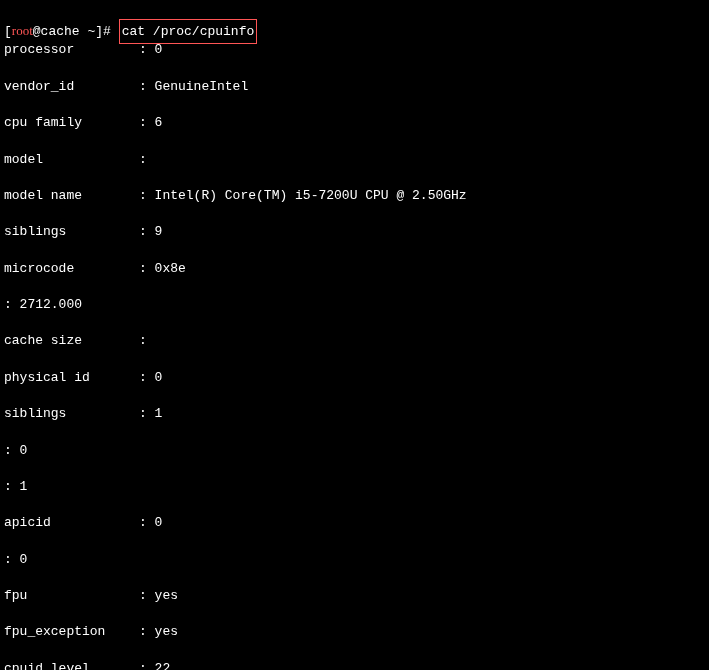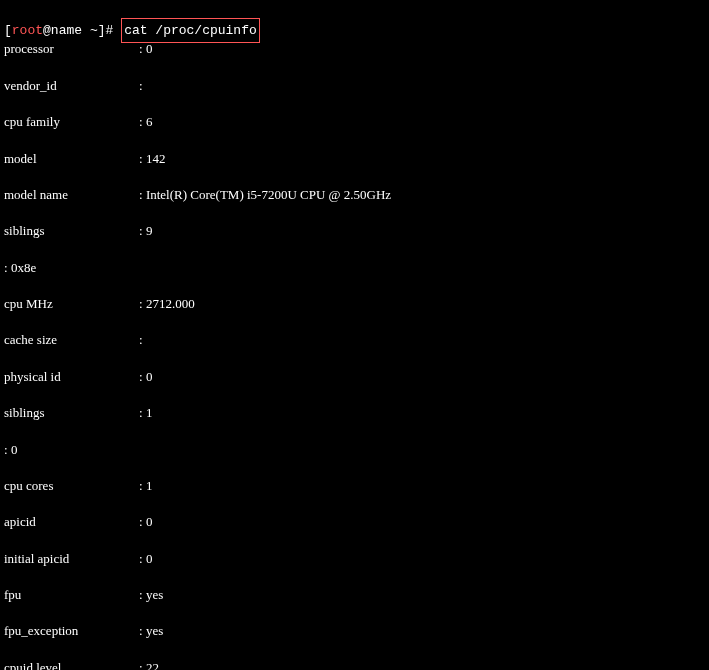--- a/index.html
+++ b/index.html
@@ -25,58 +25,57 @@
     .prompt-user { color: #ff5555; }
     .prompt-host { color: #fff; }
     .prompt-tilde { color: #fff; }
     .prompt-hash { color: #fff; }
     .cmd { color: #fff; }
     .red-box {
       border: 1px solid #ff5555;
       padding: 4px 2px;
       display: inline;
     }
-    .red-text { color: #ff5555; }
+    .red-text { color: #ff5555; font-family: Liberation Serif, serif; }
     .kv-line {
       display: flex;
-      font-family: Liberation Serif, serif;
     }
     .kv-key {
       min-width: 135px;
       white-space: pre;
     }
     .kv-sep {
       white-space: pre;
     }
     .kv-val {
       white-space: pre-wrap;
       word-break: break-all;
       flex: 1;
     }
   </style>
 </head>
 <body>
 
 <div class="terminal">
-<span><span class="prompt-bracket">[</span><span class="prompt-user red-text">root</span><span class="prompt-host">@</span><span class="prompt-host">name</span> <span class="prompt-tilde">~</span><span class="prompt-bracket">]</span><span class="prompt-hash">#</span> <span class="red-box"><span class="cmd">cat /proc/cpuinfo</span></span></span>
+<span><span class="prompt-bracket">[</span><span class="prompt-user red-text">root</span><span class="prompt-host">@</span><span class="prompt-host">cache</span> <span class="prompt-tilde">~</span><span class="prompt-bracket">]</span><span class="prompt-hash">#</span> <span class="red-box"><span class="cmd">cat /proc/cpuinfo</span></span></span>
 <div class="kv-line"><span class="kv-key">processor</span><span class="kv-sep">: </span><span class="kv-val">0</span></div>
-<div class="kv-line"><span class="kv-key">vendor_id</span><span class="kv-sep">: </span></div>
+<div class="kv-line"><span class="kv-key">vendor_id</span><span class="kv-sep">: </span><span class="kv-val">GenuineIntel</span></div>
 <div class="kv-line"><span class="kv-key">cpu family</span><span class="kv-sep">: </span><span class="kv-val">6</span></div>
-<div class="kv-line"><span class="kv-key">model</span><span class="kv-sep">: </span><span class="kv-val">142</span></div>
+<div class="kv-line"><span class="kv-key">model</span><span class="kv-sep">: </span></div>
 <div class="kv-line"><span class="kv-key">model name</span><span class="kv-sep">: </span><span class="kv-val">Intel(R) Core(TM) i5-7200U CPU @ 2.50GHz</span></div>
 <div class="kv-line"><span class="kv-key">siblings</span><span class="kv-sep">: </span><span class="kv-val">9</span></div>
-<div class="kv-line"><span class="kv-sep">: </span><span class="kv-val">0x8e</span></div>
-<div class="kv-line"><span class="kv-key">cpu MHz</span><span class="kv-sep">: </span><span class="kv-val">2712.000</span></div>
+<div class="kv-line"><span class="kv-key">microcode</span><span class="kv-sep">: </span><span class="kv-val">0x8e</span></div>
+<div class="kv-line"><span class="kv-sep">: </span><span class="kv-val">2712.000</span></div>
 <div class="kv-line"><span class="kv-key">cache size</span><span class="kv-sep">: </span></div>
 <div class="kv-line"><span class="kv-key">physical id</span><span class="kv-sep">: </span><span class="kv-val">0</span></div>
 <div class="kv-line"><span class="kv-key">siblings</span><span class="kv-sep">: </span><span class="kv-val">1</span></div>
 <div class="kv-line"><span class="kv-sep">: </span><span class="kv-val">0</span></div>
-<div class="kv-line"><span class="kv-key">cpu cores</span><span class="kv-sep">: </span><span class="kv-val">1</span></div>
+<div class="kv-line"><span class="kv-sep">: </span><span class="kv-val">1</span></div>
 <div class="kv-line"><span class="kv-key">apicid</span><span class="kv-sep">: </span><span class="kv-val">0</span></div>
-<div class="kv-line"><span class="kv-key">initial apicid</span><span class="kv-sep">: </span><span class="kv-val">0</span></div>
+<div class="kv-line"><span class="kv-sep">: </span><span class="kv-val">0</span></div>
 <div class="kv-line"><span class="kv-key">fpu</span><span class="kv-sep">: </span><span class="kv-val">yes</span></div>
 <div class="kv-line"><span class="kv-key">fpu_exception</span><span class="kv-sep">: </span><span class="kv-val">yes</span></div>
 <div class="kv-line"><span class="kv-key">cpuid level</span><span class="kv-sep">: </span><span class="kv-val">22</span></div>
 
 
 
 
 
 
 

